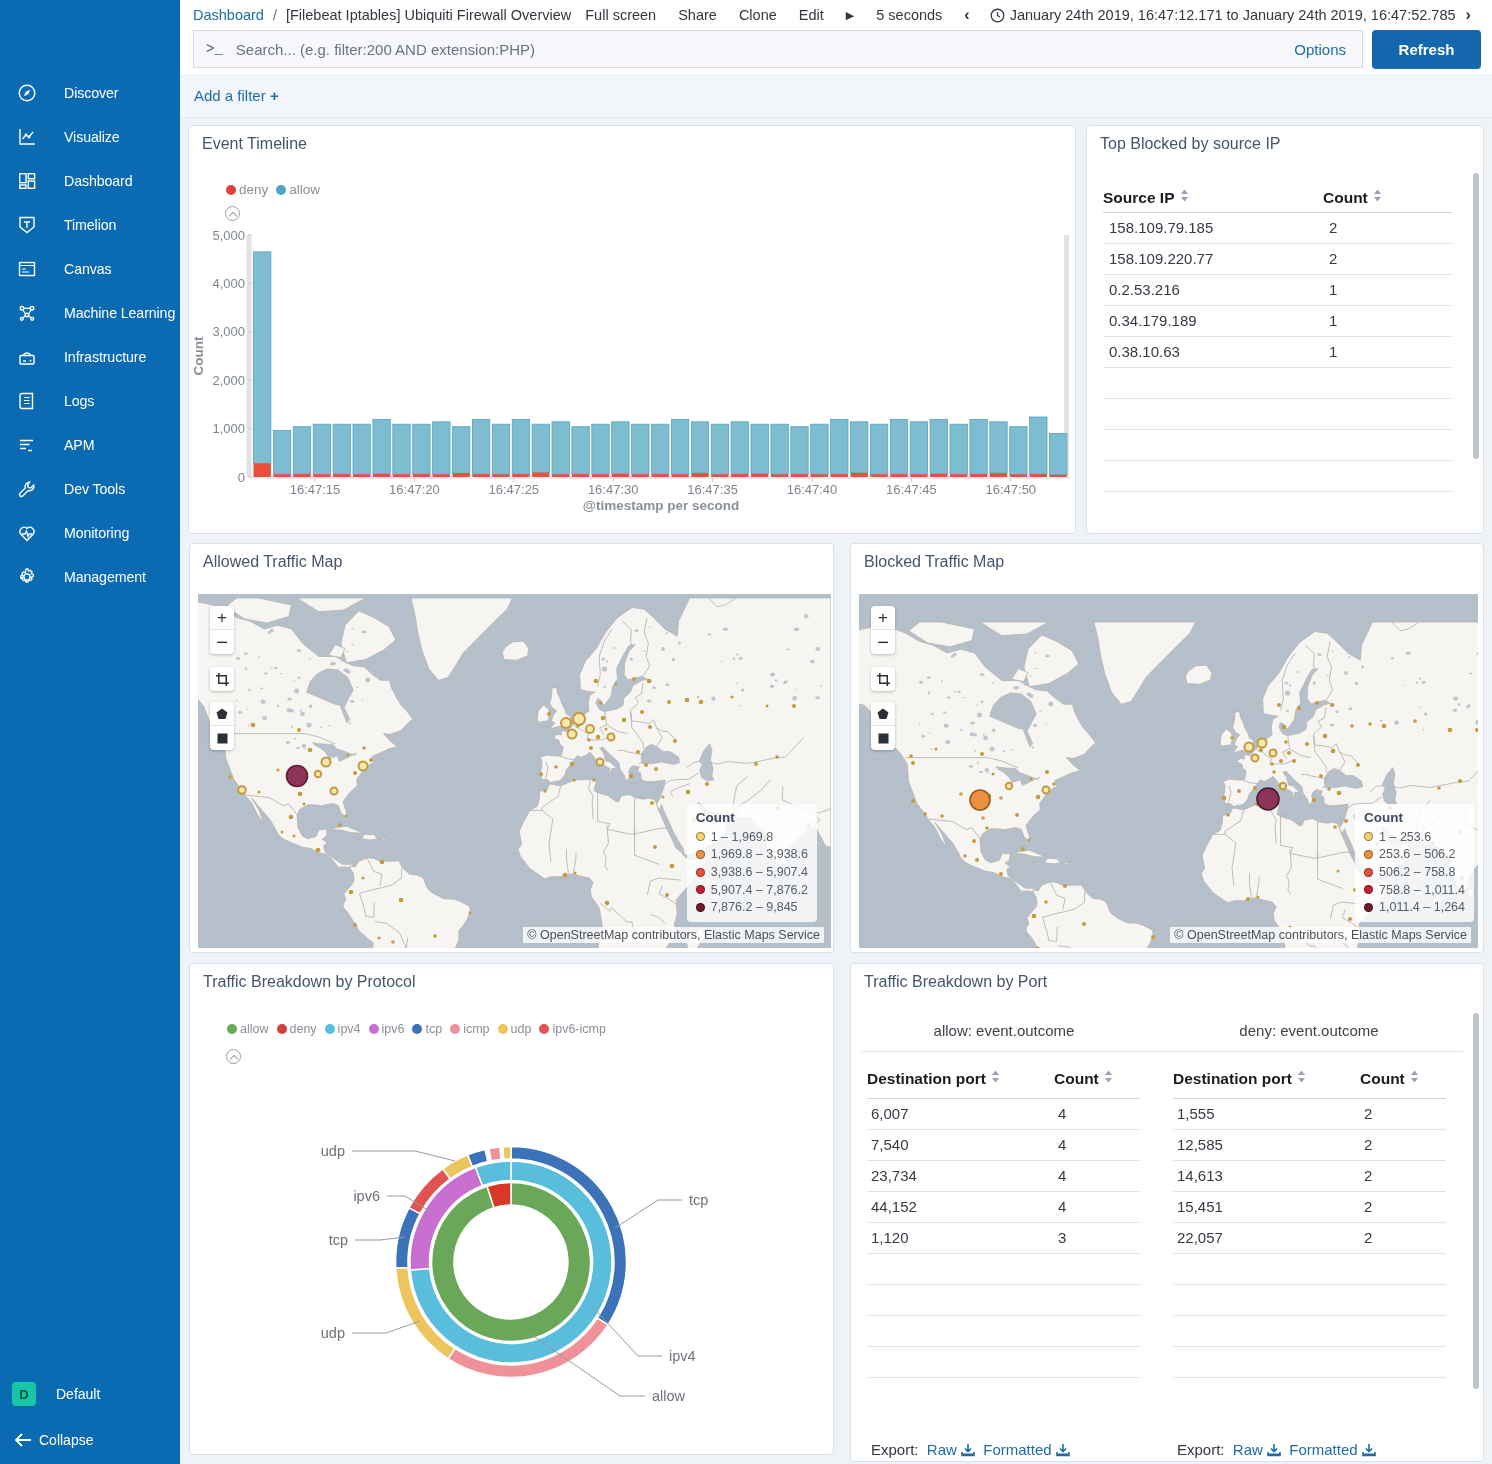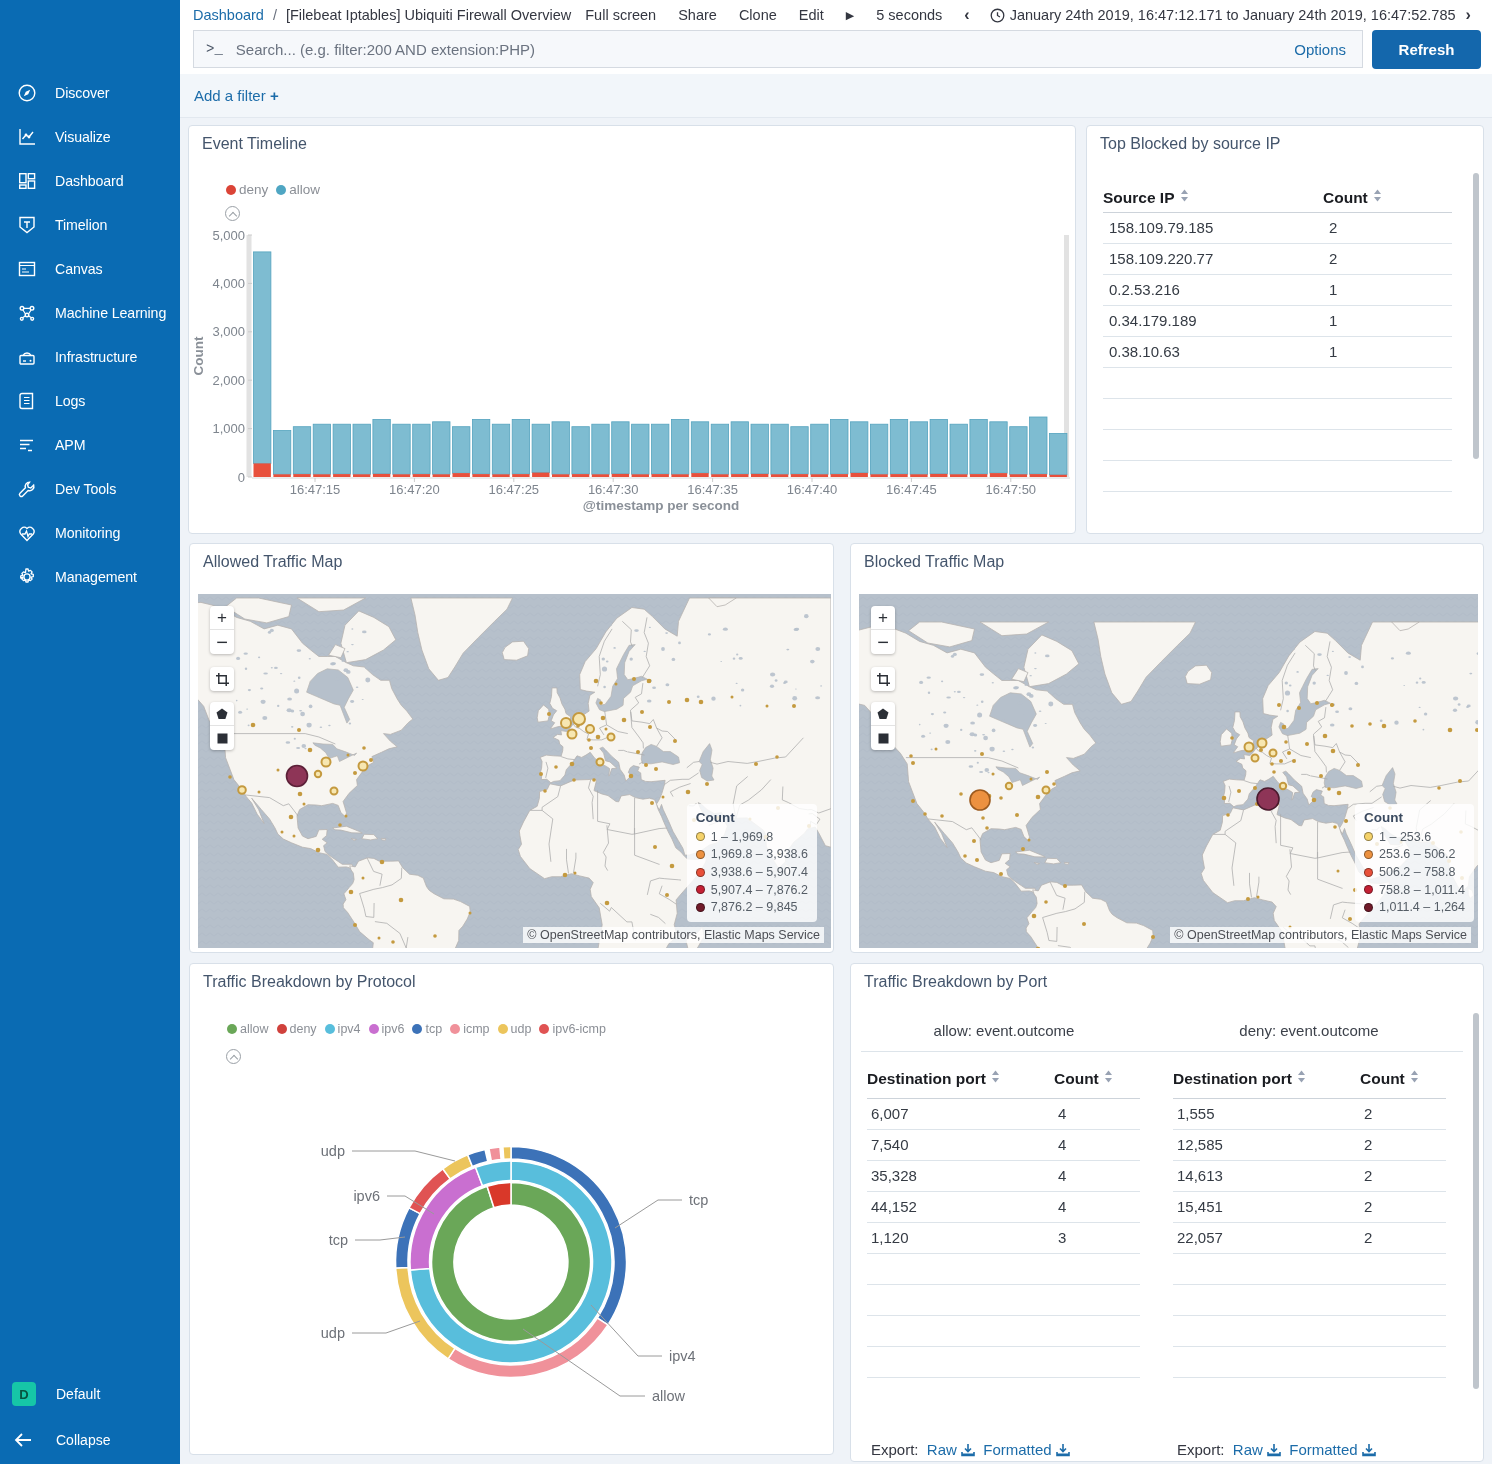--- a/index.html
+++ b/index.html
@@ -2,21 +2,21 @@
 <html><head><meta charset="utf-8"><style>
 *{margin:0;padding:0;box-sizing:border-box}
 html,body{width:1492px;height:1464px;overflow:hidden}
 body{font-family:"Liberation Sans",sans-serif;background:#eff3f8;position:relative}
 .sidebar{position:absolute;left:0;top:0;width:180px;height:1464px;background:#0A6BB3;z-index:5}
 .logo{display:flex;align-items:center;padding:14px 0 0 10px}
 .logo .word{color:#fff;font-size:26px;font-weight:bold;letter-spacing:-.5px;margin-left:11px}
 .nav{position:absolute;top:71px;left:0;width:100%}
 .nav .it{display:flex;align-items:center;height:44px;padding-left:16px;color:#fff}
 .nav .it svg{width:22px;height:22px;flex:0 0 22px}
-.nav .it span{margin-left:17px;font-size:14.2px;letter-spacing:-0.1px}
+.nav .it span{margin-left:26px;font-size:14.2px;letter-spacing:-0.1px}
 .sfoot{position:absolute;bottom:0;left:0;width:100%}
 .sfoot .row{display:flex;align-items:center;height:44px;padding-left:12px;color:#fff;font-size:14px}
 .dbox{width:24px;height:24px;border-radius:4px;background:#16c6a7;color:#07553f;font-weight:bold;font-size:13px;display:flex;align-items:center;justify-content:center;margin-left:0 !important;flex:0 0 24px}
 .sfoot .row span{margin-left:20px}.sfoot .row span.dbox{margin-left:0}
 .sfoot .collapse{height:48px}
 .main{position:absolute;left:180px;top:0;width:1312px;height:1464px}
 .crumbbar{position:absolute;left:0;top:0;width:100%;height:30px;background:#fff;display:flex;align-items:center;font-size:14.5px;color:#343741;white-space:nowrap}
 .crumbbar a{color:#1C6CA9;text-decoration:none}
 .crumbbar .sep{color:#69707d;margin:0 9px}
 .menu{display:flex;align-items:center}
@@ -154,21 +154,21 @@
 </div>
 <div class="sfoot">
 <div class="row">
         <span class="dbox">D</span>
         <span>Default</span>
       </div>
 <div class="row collapse">
         <svg width="22" height="22" viewBox="0 0 22 22">
           <path d="M19 11H4M10 5l-6 6 6 6" fill="none" stroke="#fff" stroke-width="1.8"></path>
         </svg>
-        <span style="margin-left:22px">Collapse</span>
+        <span style="margin-left:5px">Collapse</span>
       </div>
 </div>
 </div>
 <div class="main">
 
 <div class="crumbbar">
 <span style="margin-left:13px"><a href="#">Dashboard</a></span>
       <span class="sep">/</span>
 <span>[Filebeat Iptables] Ubiquiti Firewall Overview</span>
 <div class="menu">
@@ -1123,21 +1123,21 @@
           </tr>
           <tr>
             <td style="padding-left:4px">6,007</td>
             <td style="padding-left:4px">4</td>
           </tr>
           <tr>
             <td style="padding-left:4px">7,540</td>
             <td style="padding-left:4px">4</td>
           </tr>
           <tr>
-            <td style="padding-left:4px">35,328</td>
+            <td style="padding-left:4px">23,734</td>
             <td style="padding-left:4px">4</td>
           </tr>
           <tr>
             <td style="padding-left:4px">44,152</td>
             <td style="padding-left:4px">4</td>
           </tr>
           <tr>
             <td style="padding-left:4px">1,120</td>
             <td style="padding-left:4px">3</td>
           </tr>

